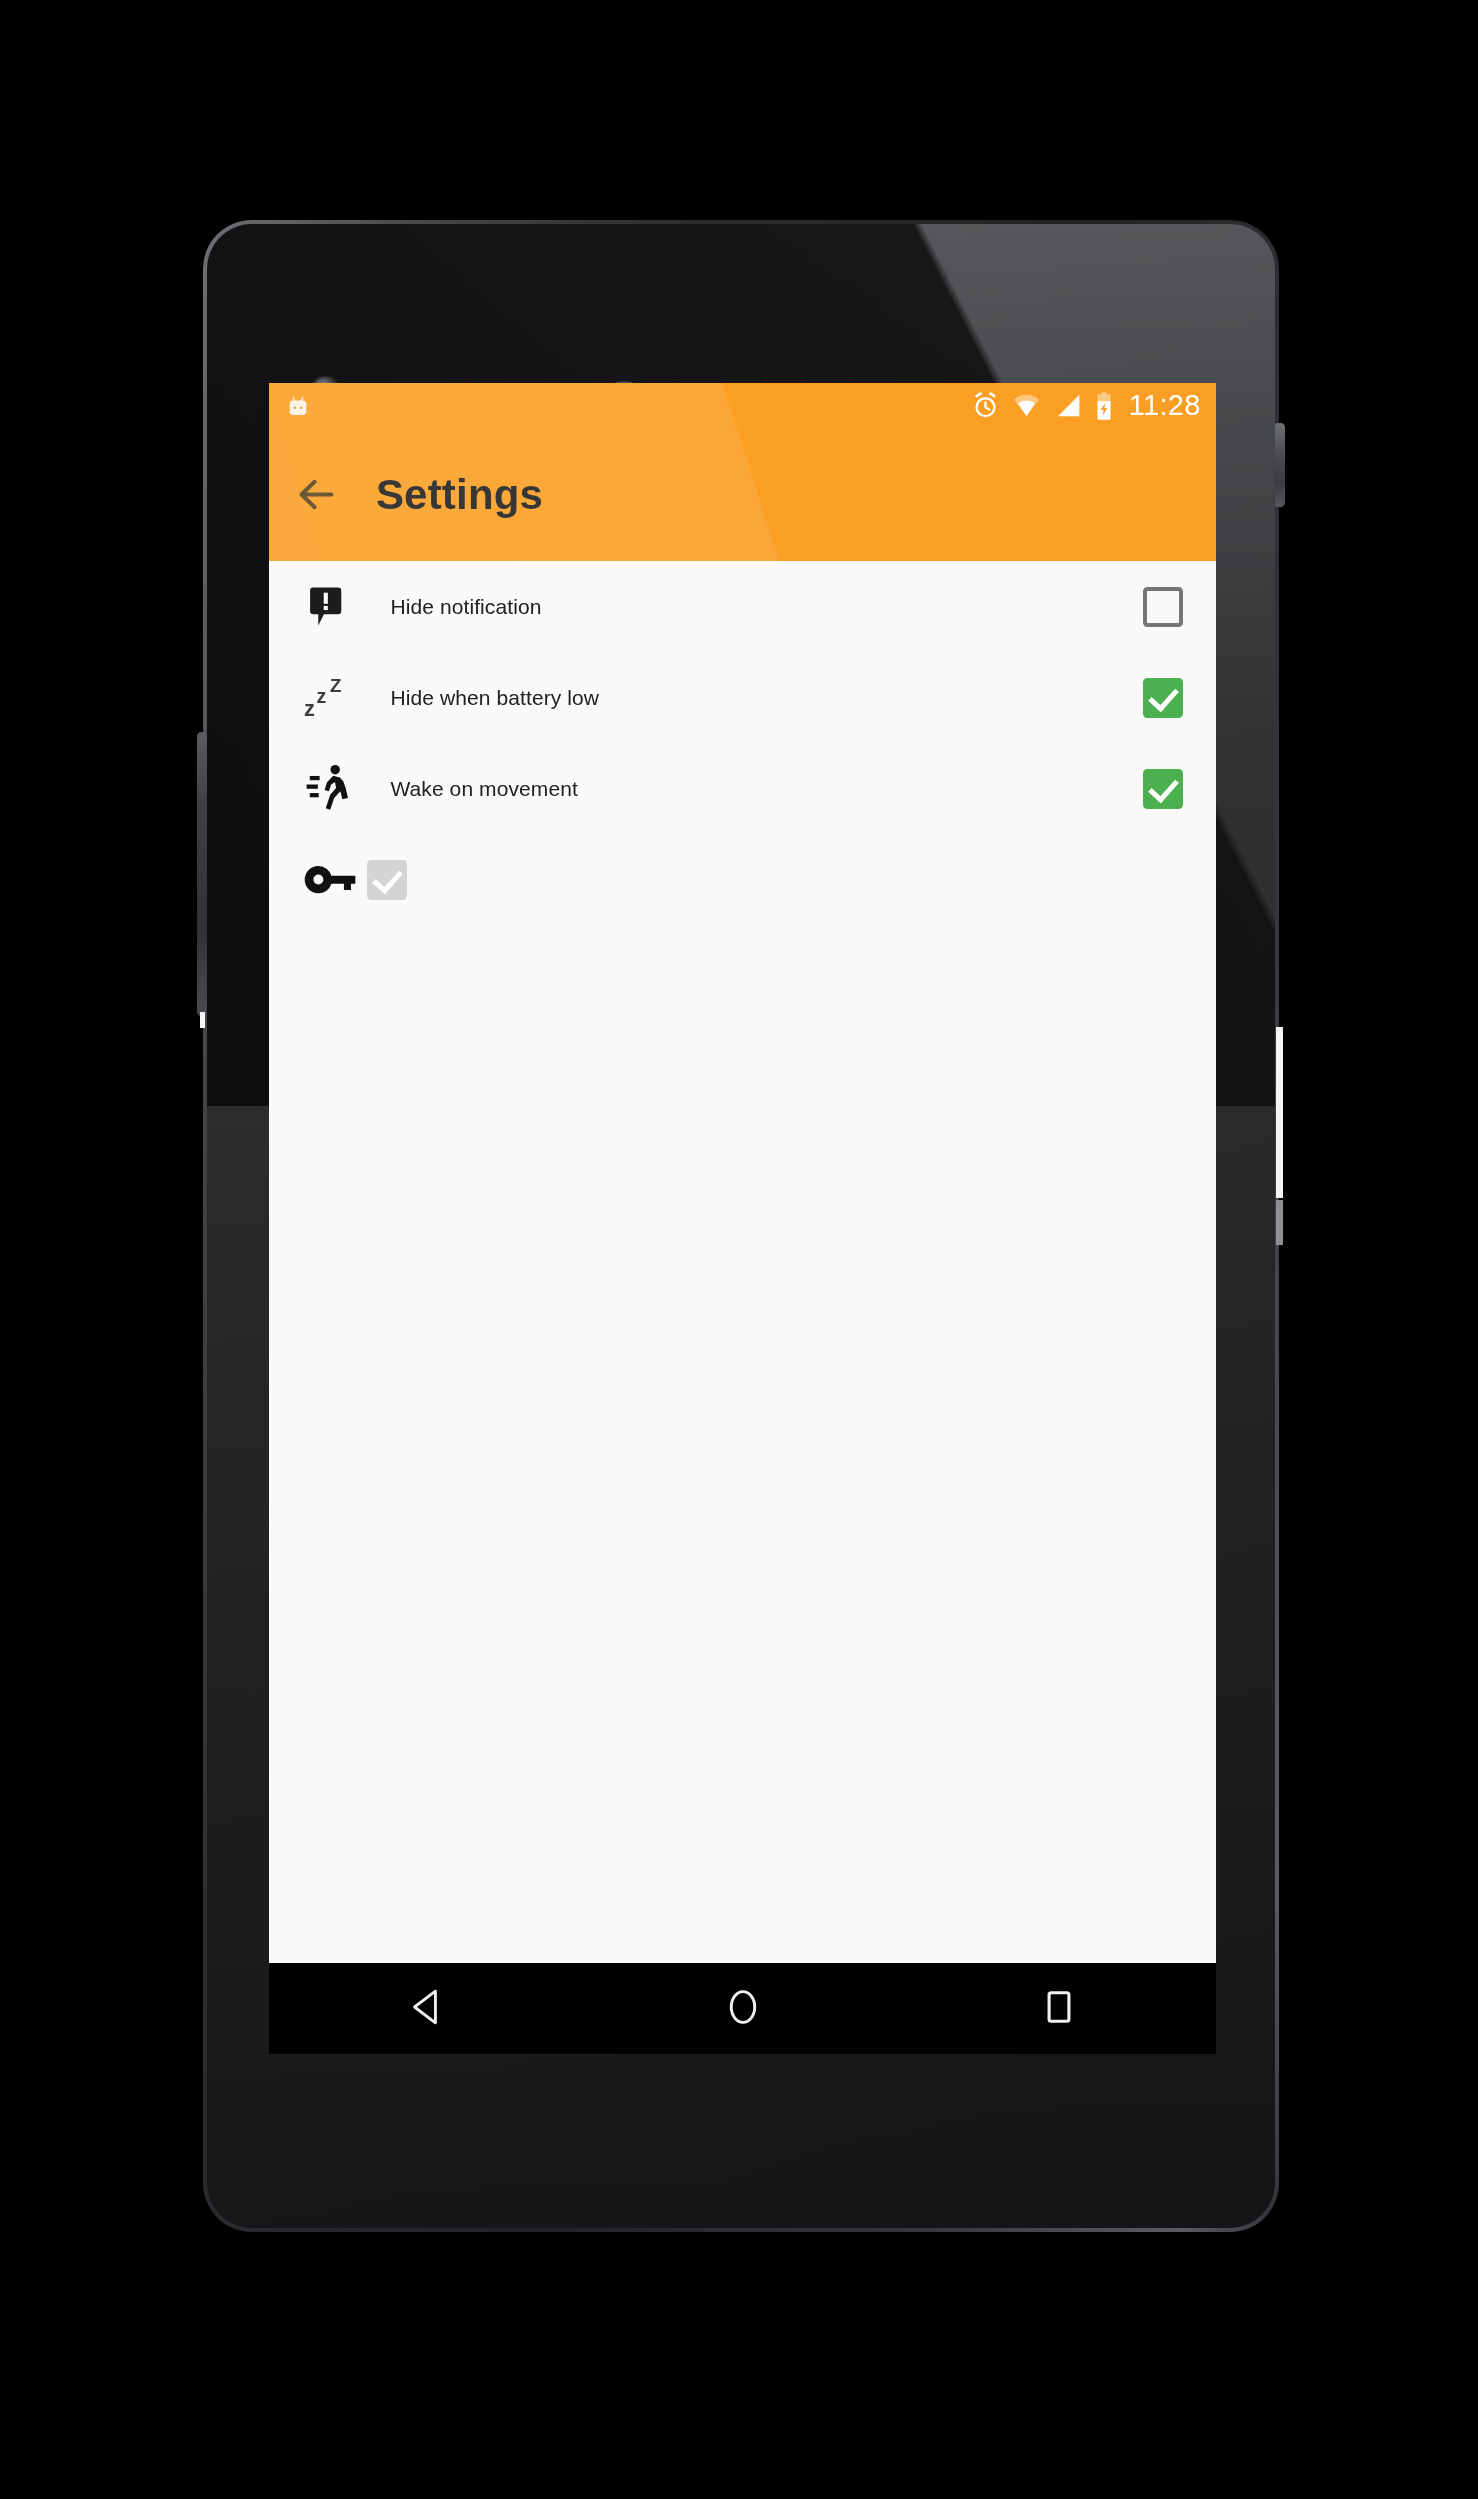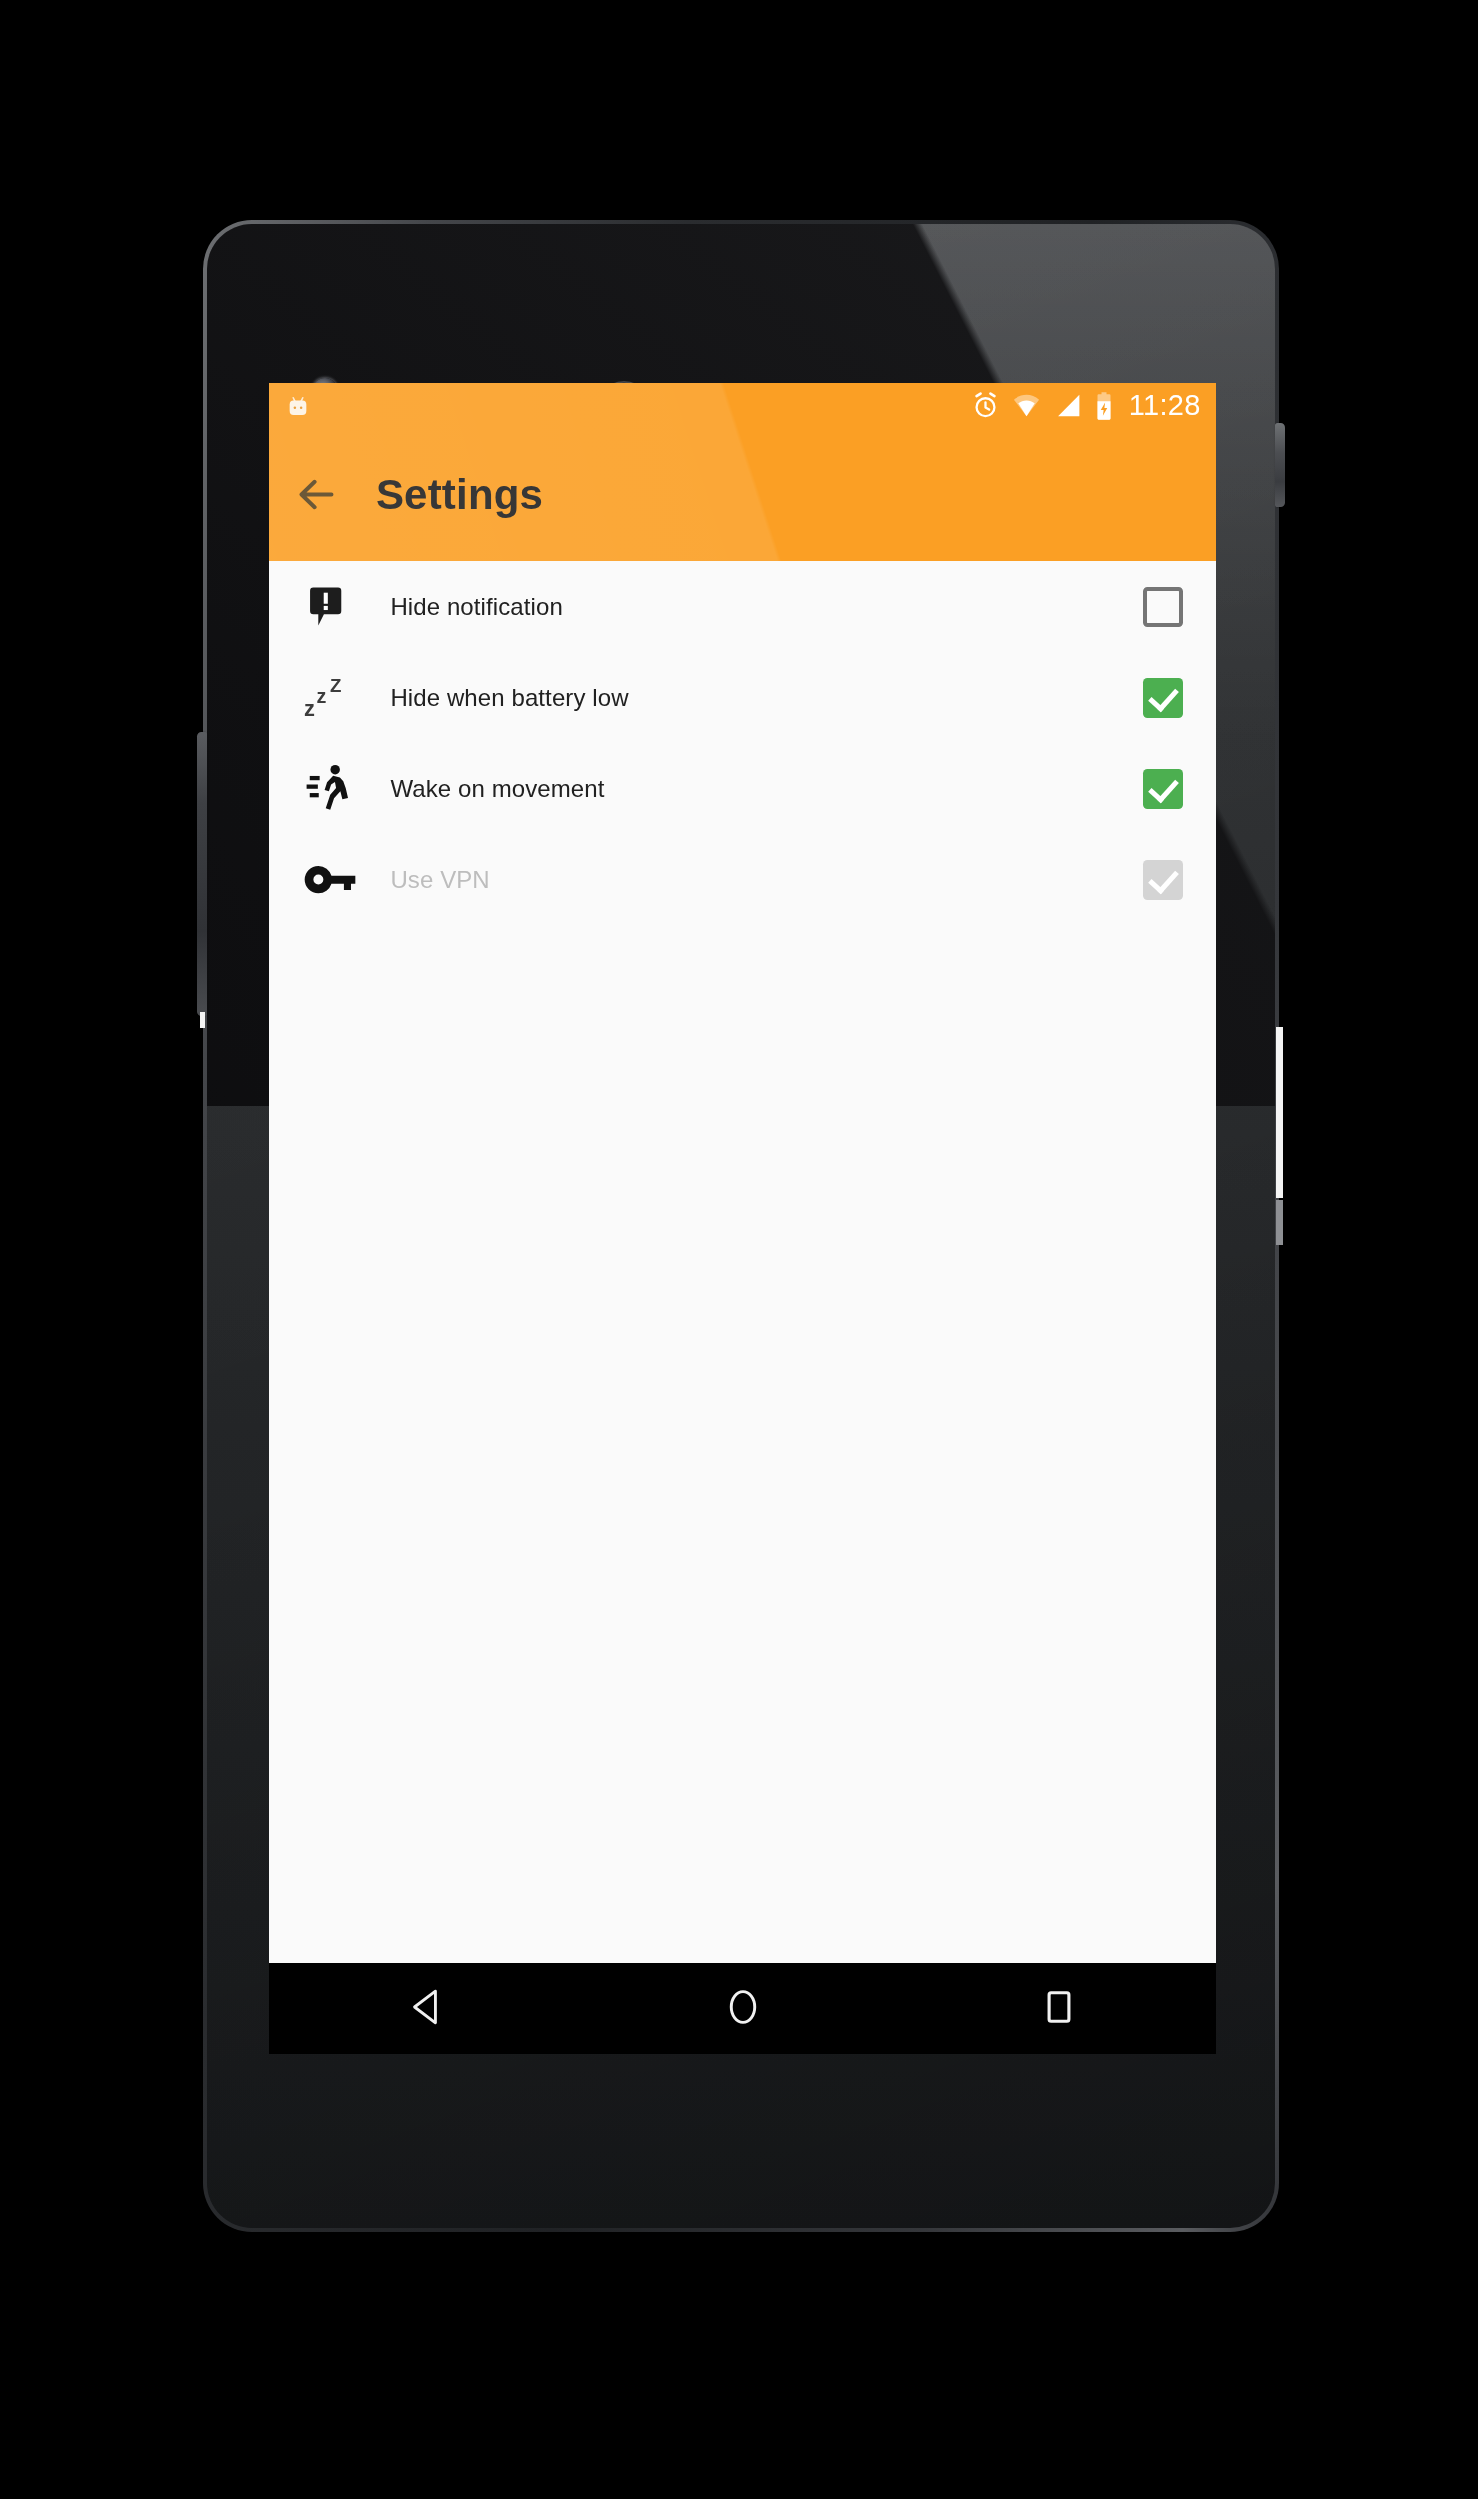--- a/index.html
+++ b/index.html
@@ -220,21 +220,21 @@
   .row.disabled { cursor: default; }
   .row-icon {
     width: 75px;
     flex: 0 0 75px;
     display: flex;
     align-items: center;
     justify-content: center;
   }
   .row-label {
     flex: 1;
-    font-size: 24px;
+    font-size: 21px;
     color: #212121;
     padding-left: 23px;
     letter-spacing: 0.1px;
   }
   .row.disabled .row-label { color: #bdbdbd; }
 
   
   .cb { width: 40px; height: 40px; flex: 0 0 40px; margin-right: 7px; }
   .cb-off {
     border: 4.4px solid #757575;
@@ -393,21 +393,20 @@
           <span class="row-label">Wake on movement</span>
           <span class="cb cb-on"></span>
         </div>
 
         <div class="row disabled">
           <span class="row-icon">
             <svg width="54" height="42" viewBox="0 0 26 16" aria-hidden="true">
               <path d="M7.4 1.2a6.6 6.6 0 100 13.2 6.6 6.6 0 006.3-4.6h6.0v3.0h3.4v-3.0h2.1V6.0h-11.5A6.6 6.6 0 007.4 1.2zm0 4.2a2.4 2.4 0 110 4.8 2.4 2.4 0 010-4.8z" fill="#111111"></path>
             </svg>
           </span>
-          <span class="row-label">Use VPN</span>
           <span class="cb cb-on muted"></span>
         </div>
       </div>
 
       <div class="navbar">
         <span class="nav-btn">
           <span>
             <svg width="44" height="44" viewBox="0 0 24 24" aria-hidden="true">
               <path d="M16.6 3.4L5.2 12l11.4 8.6z" fill="none" stroke="#f1f1f1" stroke-width="1.55" stroke-linejoin="round"></path>
             </svg>

